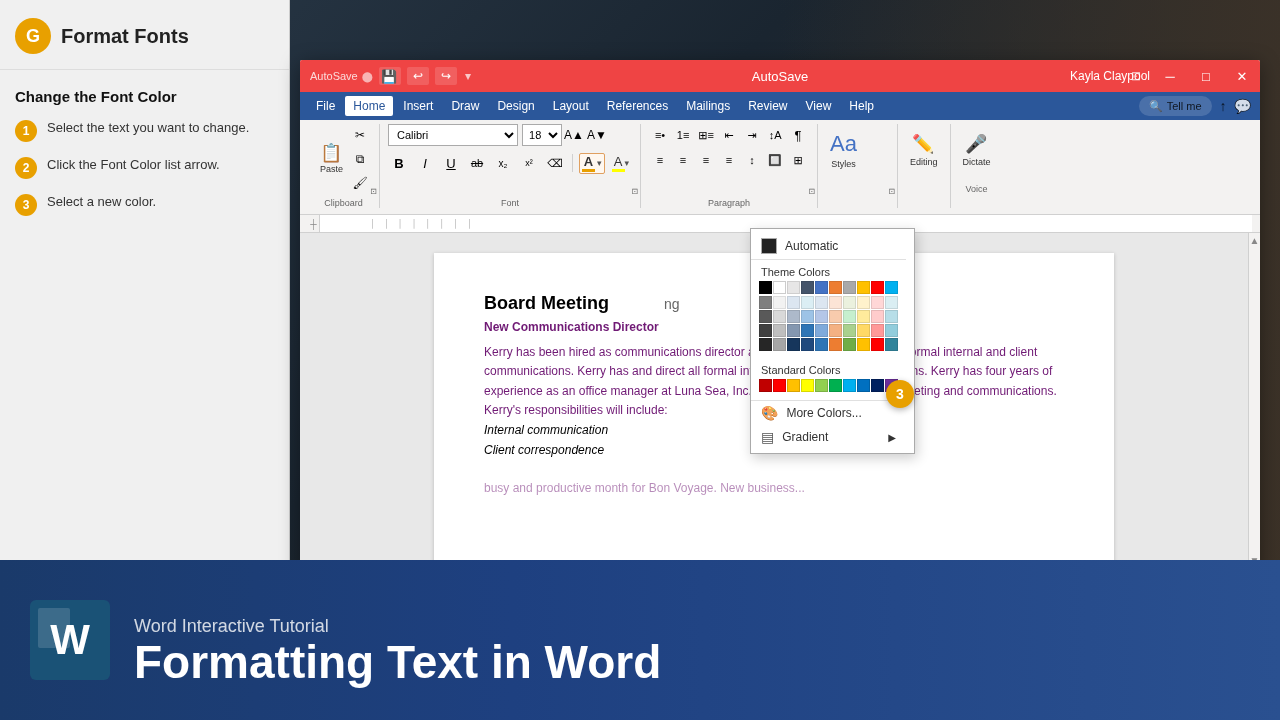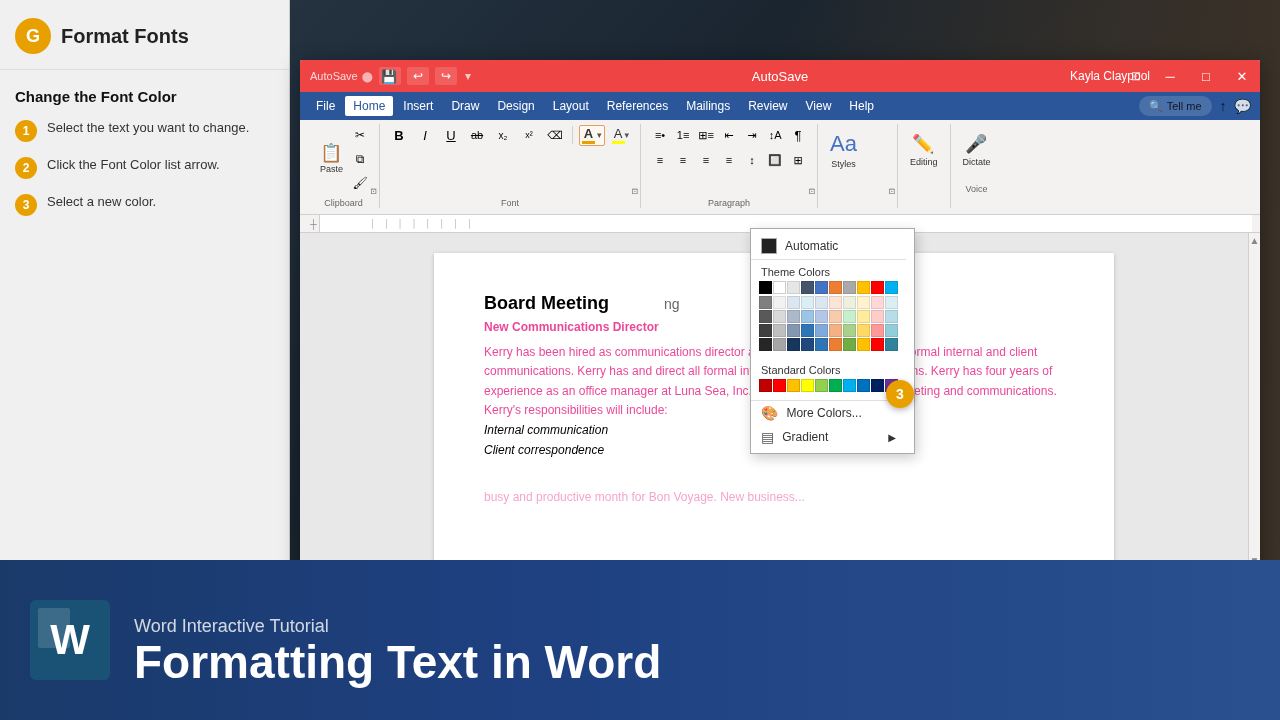--- a/index.html
+++ b/index.html
@@ -331,21 +331,21 @@
       font-weight: bold;
       margin-bottom: 4px;
     }
     .doc-date {
       font-size: 13px;
       margin-bottom: 12px;
     }
     .doc-text {
       font-size: 12px;
       line-height: 1.6;
-      color: #ec4899;
+      color: #701a75;
     }
     .doc-italic {
       font-style: italic;
       font-size: 12px;
       line-height: 1.7;
     }
 
     
     .bottom-overlay {
       position: absolute;
@@ -527,20 +527,30 @@
             <div class="format-btn" style="font-size:12px">⧉</div>
             <div class="format-btn" style="font-size:12px">🖌</div>
           </div>
         </div>
         <span class="group-label">Clipboard</span>
         <div style="position:absolute;bottom:12px;right:2px;font-size:8px;color:#666;cursor:pointer">⊡</div>
       </div>
 
       <div class="ribbon-group" style="padding-bottom:14px;min-width:200px">
         <div style="display:flex;flex-direction:column;gap:3px;width:100%">
+          <div class="font-row">
+            <select class="font-select">
+              <option>Calibri</option>
+            </select>
+            <div style="display:flex;align-items:center;gap:1px">
+              <select class="size-select"><option>18</option></select>
+              <div class="format-btn" style="font-size:12px">A▲</div>
+              <div class="format-btn" style="font-size:12px">A▼</div>
+            </div>
+          </div>
           <div class="font-row">
             <div class="format-btn bold">B</div>
             <div class="format-btn italic">I</div>
             <div class="format-btn underline">U</div>
             <div class="format-btn" style="font-size:11px;text-decoration:line-through">ab</div>
             <div class="format-btn" style="font-size:10px">x₂</div>
             <div class="format-btn" style="font-size:9px">x²</div>
             <div class="format-btn" style="font-size:11px">⌫</div>
             <div style="width:1px;background:#d0d0d0;height:18px;margin:0 2px"></div>
 
@@ -628,21 +638,21 @@
           <span>Board Meeting</span>&nbsp;&nbsp;&nbsp;&nbsp;&nbsp;&nbsp;&nbsp;&nbsp;&nbsp;&nbsp;&nbsp;<span style="color:#666;font-weight:normal;font-size:14px">ng</span>
         </div>
         <div class="doc-text">
           <strong>New Communications Director</strong>
         </div>
         <div class="doc-text" style="margin-top:6px">
           Kerry has been hired as communications director and will coordinate Kerry's all formal internal and client communications. Kerry has and direct all formal internal and client communications. Kerry has four years of experience as an office manager at Luna Sea, Inc. and has degrees in both marketing and communications. Kerry's responsibilities will include:
         </div>
         <div class="doc-italic">Internal communication</div>
         <div class="doc-italic">Client correspondence</div>
-        <div class="doc-text" style="margin-top:27px;opacity:0.5">busy and productive month for Bon Voyage. New business...</div>
+        <div class="doc-text" style="margin-top:18px;opacity:0.5">busy and productive month for Bon Voyage. New business...</div>
       </div>
     </div>
     <div class="scroll-bar-right">
       <div style="font-size:10px;color:#888;padding:2px">▲</div>
       <div style="flex:1"></div>
       <div style="font-size:10px;color:#888;padding:2px">▼</div>
     </div>
   </div>
 
   <div class="color-picker" style="position:absolute;top:168px;left:450px;">

